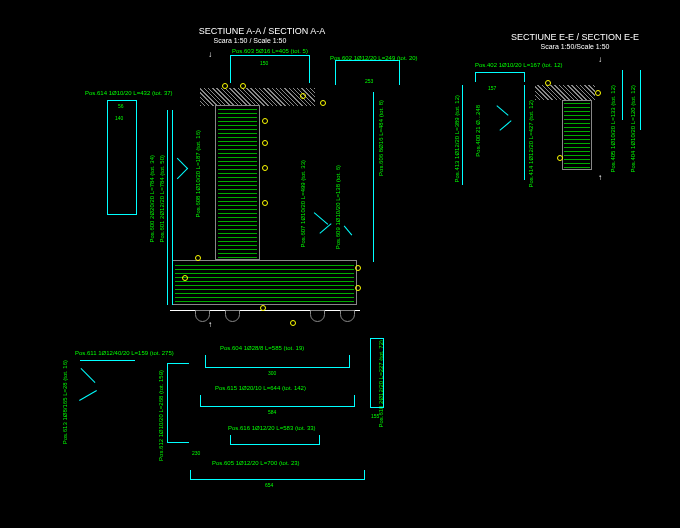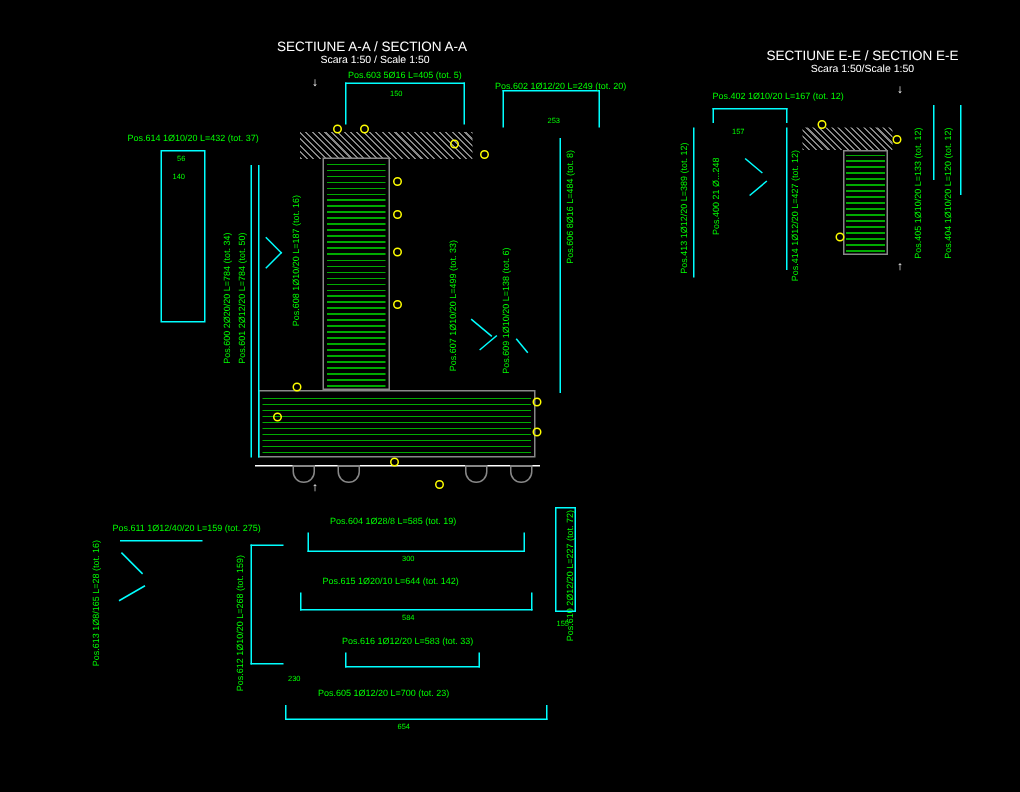--- a/index.html
+++ b/index.html
@@ -21,21 +21,21 @@
   .hatch { position: absolute; background: repeating-linear-gradient(0deg, #0a0 0px, #0a0 1px, transparent 1px, transparent 4px); }
   .hatch-d { position: absolute; background: repeating-linear-gradient(45deg, #888 0px, #888 1px, transparent 1px, transparent 3px); }
   .line-c { position: absolute; background: #0ff; }
   .line-w { position: absolute; background: #fff; }
   .circle { position: absolute; border: 1px solid #ff0; border-radius: 50%; width: 6px; height: 6px; }
   .arrow { position: absolute; color: #fff; font-size: 8px; }
 </style>
 </head>
 <body>
 
-<div class="title" style="left:168px; top:26px; width:160px;">SECTIUNE A-A / SECTION A-A</div>
+<div class="title" style="left:182px; top:26px; width:160px;">SECTIUNE A-A / SECTION A-A</div>
 <div class="subtitle" style="left:200px; top:37px; width:100px;">Scara 1:50 / Scale 1:50</div>
 
 <div class="arrow" style="left:208px; top:50px;">↓</div>
 <div class="arrow" style="left:208px; top:320px;">↑</div>
 
 <div class="shape" style="left:230px; top:55px; width:80px; height:28px; border-bottom:none;"></div>
 <div class="label" style="left:232px; top:48px;">Pos.603 5Ø16 L=405 (tot. 5)</div>
 <div class="dim" style="left:260px; top:60px;">150</div>
 
 <div class="shape" style="left:335px; top:60px; width:65px; height:25px; border-bottom:none;"></div>

